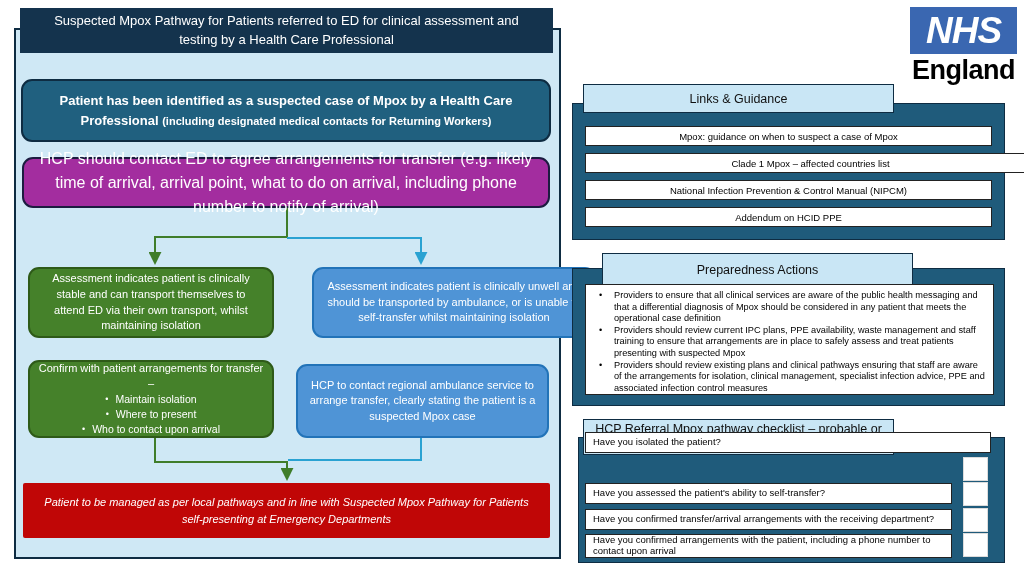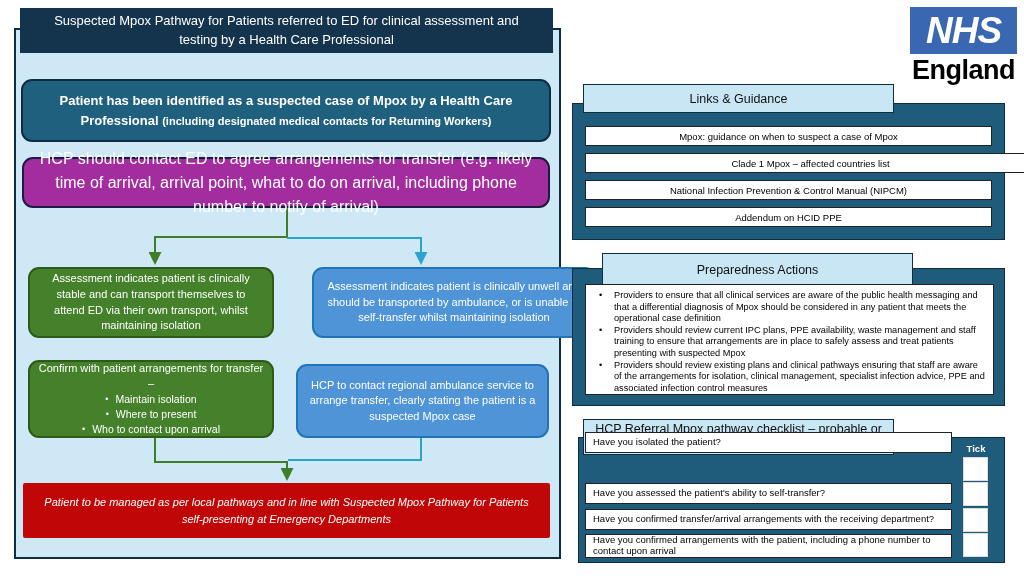--- a/index.html
+++ b/index.html
@@ -139,21 +139,21 @@
       <li>Providers to ensure that all clinical services are aware of the public health messaging and that a differential diagnosis of Mpox should be considered in any patient that meets the operational case definition</li>
       <li>Providers should review current IPC plans, PPE availability, waste management and staff training to ensure that arrangements are in place to safely assess and treat patients presenting with suspected Mpox</li>
       <li>Providers should review existing plans and clinical pathways ensuring that staff are aware of the arrangements for isolation, clinical management, specialist infection advice,  PPE and associated infection control measures</li>
     </ul>
   </div>
 
   <div class="container check-container"></div>
   <div class="sec-header check-header">HCP Referral Mpox pathway checklist – probable or possible cases</div>
   <div class="tick-label">Tick</div>
 
-  <div class="white-row row-left" style="left:585px; top:432px; width:367px; height:21px;">Have you isolated the patient?</div>
+  <div class="white-row row-left" style="left:585px; top:432px; width:406px; height:21px;">Have you isolated the patient?</div>
   <div class="white-row row-left" style="left:585px; top:483px; width:367px; height:21px;">Have you assessed the patient's ability to self-transfer?</div>
   <div class="white-row row-left" style="left:585px; top:509px; width:367px; height:21px;">Have you confirmed transfer/arrival arrangements with the receiving department?</div>
   <div class="white-row row-left" style="left:585px; top:534px; width:367px; height:24px;">Have you confirmed arrangements with the patient, including a phone number to contact upon arrival</div>
 
   <div class="checkbox" style="top:457px;"></div>
   <div class="checkbox" style="top:482px;"></div>
   <div class="checkbox" style="top:508px;"></div>
   <div class="checkbox" style="top:533px;"></div>
 
   <div class="nhs-logo">

